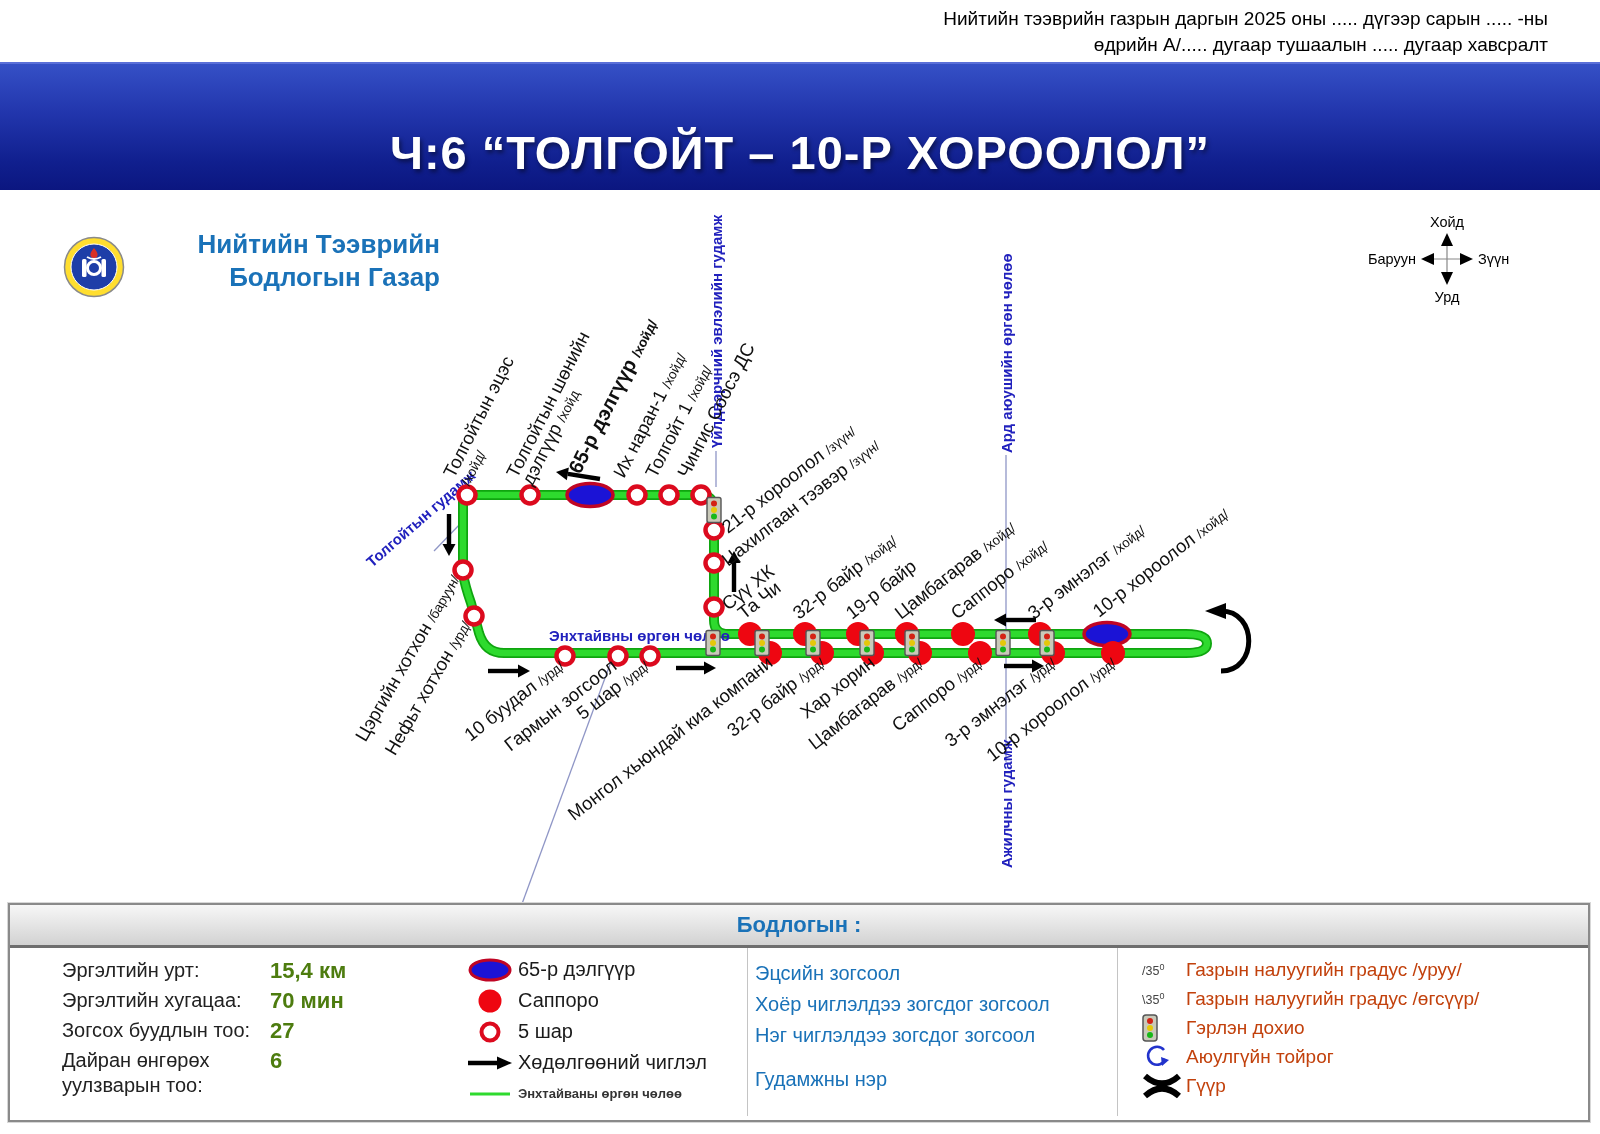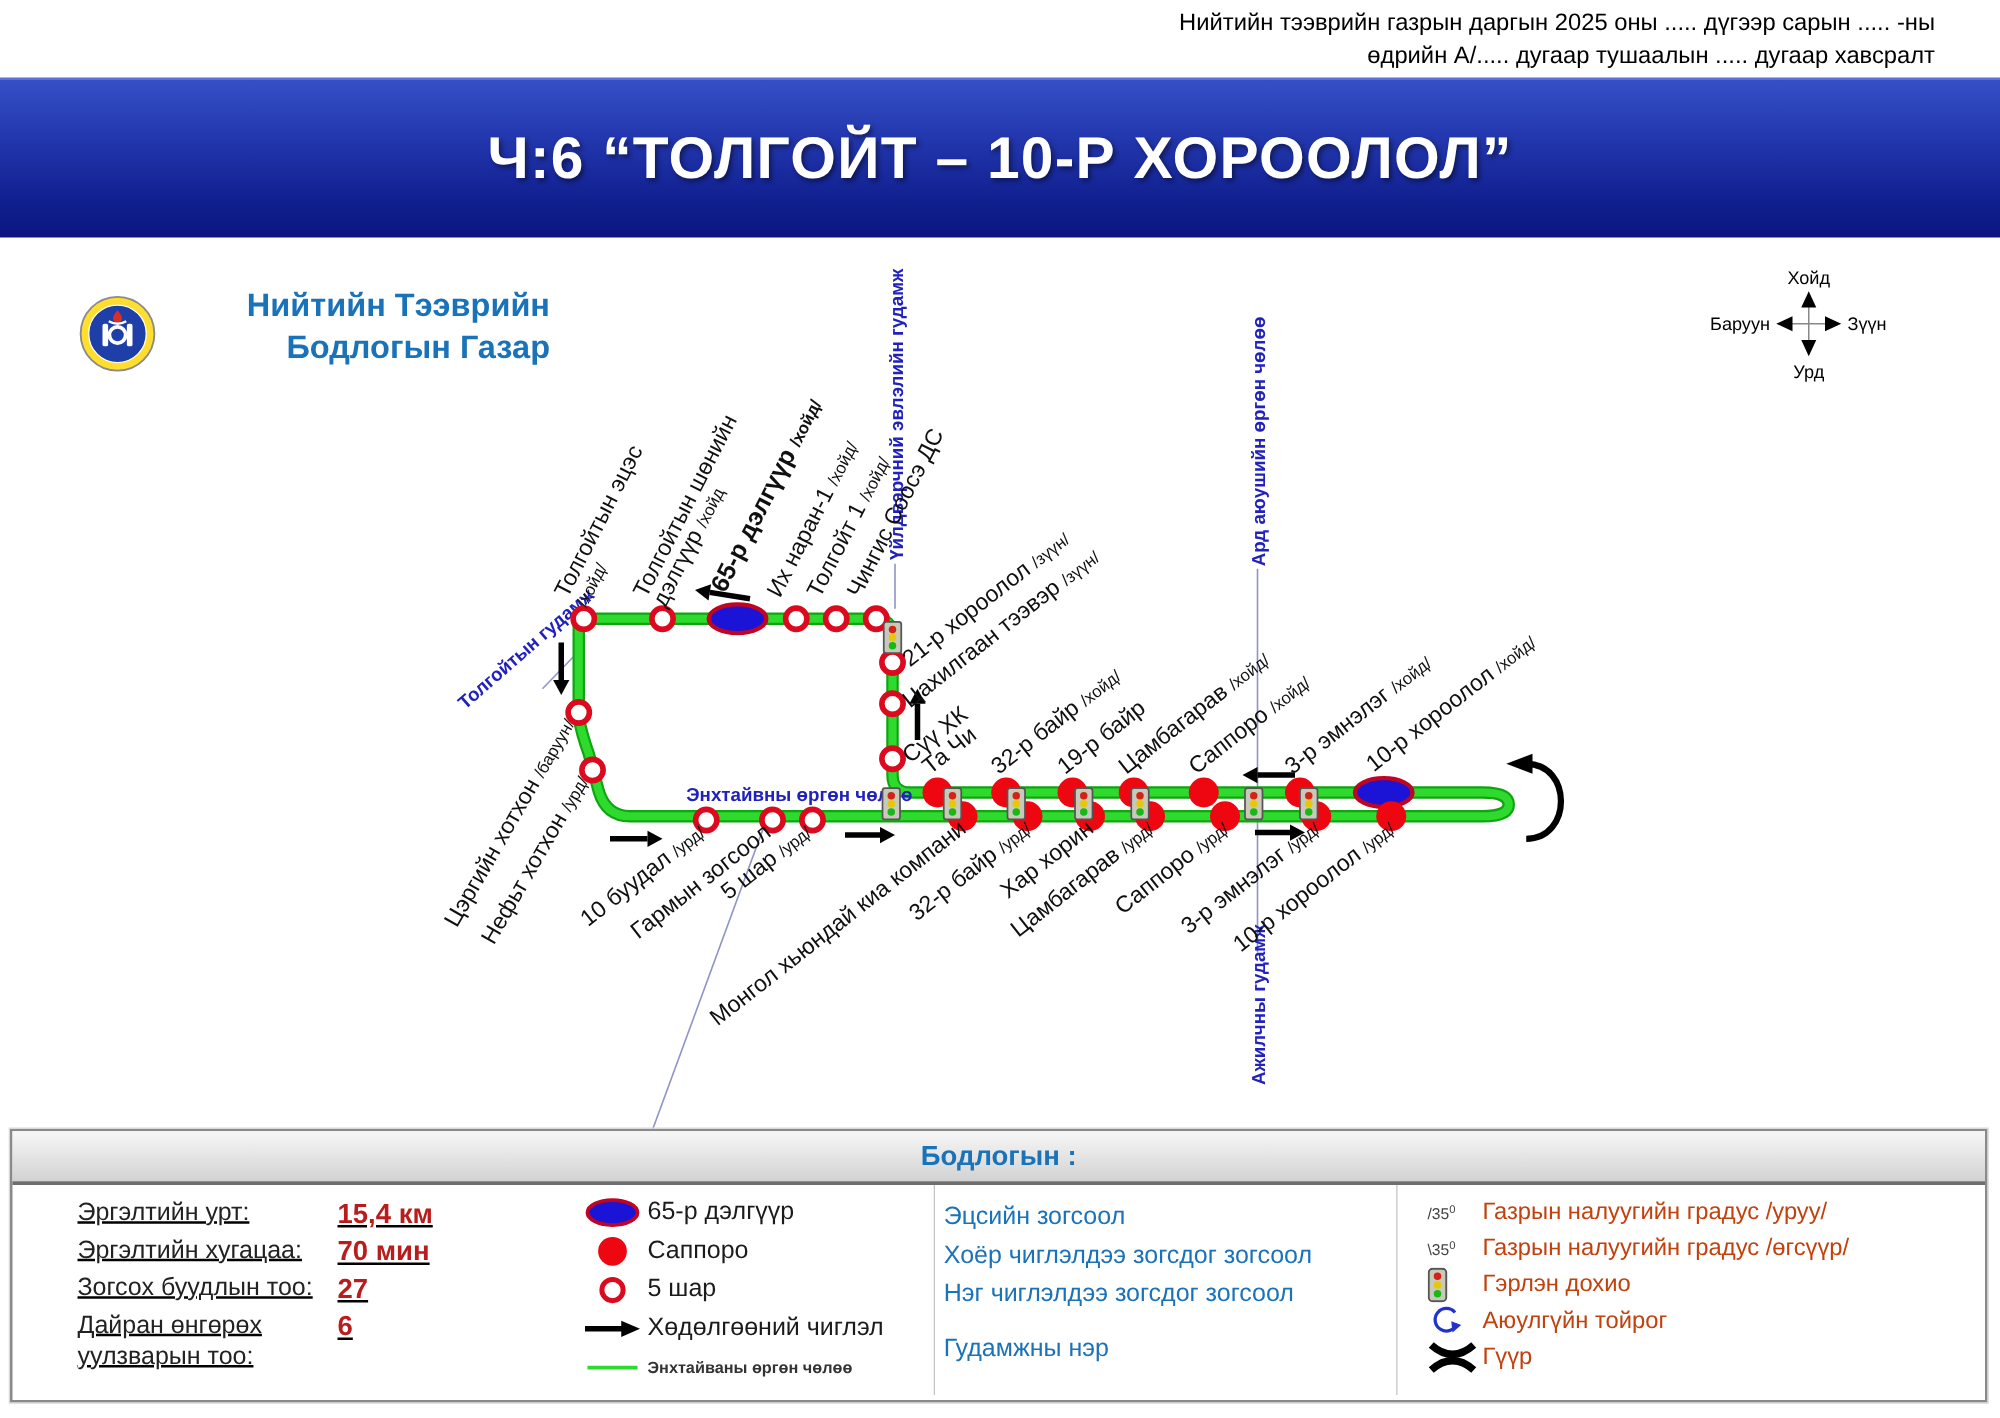--- a/index.html
+++ b/index.html
@@ -7,38 +7,38 @@
         font-family:"Liberation Sans","DejaVu Sans",sans-serif;}
   
   .header-note{position:absolute;top:6px;right:52px;text-align:right;
         font-size:19px;line-height:26px;color:#000;}
   
   .banner{position:absolute;left:0;top:62px;width:1600px;height:128px;
         background:linear-gradient(180deg,#3550c6 0%,#2236ad 38%,#101f8e 78%,#0b1680 100%);
         border-top:2px solid #5a6fd8;box-sizing:border-box;}
   .banner-title{width:100%;text-align:center;line-height:124px;color:#ffffff;
         font-size:47px;font-weight:bold;letter-spacing:1px;
-        text-shadow:2px 3px 4px rgba(0,0,0,0.45);white-space:nowrap;}
+        text-shadow:2px 3px 4px rgba(0,0,0,0.45);white-space:nowrap;margin-top:27px;}
   
   .logo-wrap{position:absolute;left:63px;top:236px;width:62px;height:62px;}
   .org-name{position:absolute;left:150px;top:228px;width:290px;text-align:right;
         color:#1a72b8;font-weight:bold;font-size:26px;line-height:33px;}
   
   #route-svg{position:absolute;left:0;top:0;}
   
   .legend-box{position:absolute;left:8px;top:903px;width:1582px;height:219px;
         border:2px solid #8a8a8a;outline:1px solid #d7d7d7;background:#fff;box-sizing:border-box;}
   .legend-head{height:40px;background:linear-gradient(180deg,#f7f7f7,#d2d2d2);
         border-bottom:3px solid #6e6e6e;text-align:center;line-height:40px;
         color:#1a72b8;font-size:22px;font-weight:bold;}
   .legend-body{position:relative;height:172px;}
-  .lg-col1{position:absolute;left:52px;top:10px;width:375px;text-decoration:underline;}
+  .lg-col1{position:absolute;left:52px;top:10px;width:375px;}
   .stat-row{display:flex;margin-bottom:5px;}
   .stat-label{width:208px;font-size:20px;color:#222;line-height:25px;}
-  .stat-value{font-size:22px;font-weight:bold;color:#b91c1c;line-height:25px;}
+  .stat-value{font-size:22px;font-weight:bold;color:#4d7c0f;line-height:25px;}
   .lg-col2{position:absolute;left:452px;top:8px;width:280px;}
   .sym-row{display:flex;align-items:center;margin-bottom:4px;height:27px;}
   .sym-icon{width:56px;display:flex;justify-content:center;align-items:center;}
   .sym-label{font-size:20px;color:#1b1b1b;}
   .sym-label.small{font-size:13px;font-weight:bold;color:#333;}
   .lg-col3{position:absolute;left:745px;top:14px;width:360px;color:#1a72b8;font-size:20px;}
   .desc-row{margin-bottom:9px;line-height:22px;}
   .desc-row.gap{margin-top:22px;}
   .lg-col4{position:absolute;left:1132px;top:8px;width:460px;}
   .ext-row{display:flex;align-items:center;height:28px;margin-bottom:1px;}

